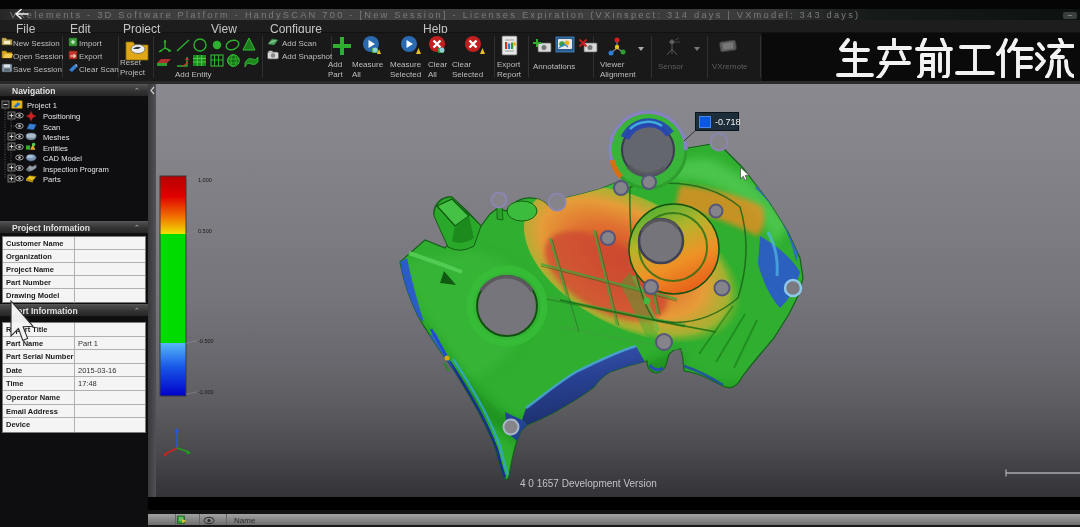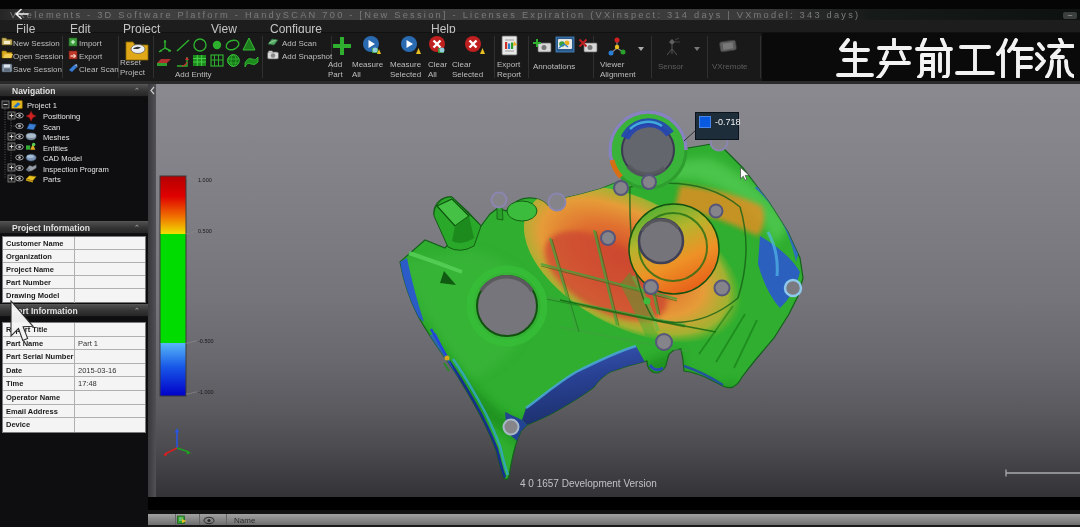--- a/index.html
+++ b/index.html
@@ -62,21 +62,21 @@
   <div class="abs" id="minbtn">–</div>
   <svg class="abs" id="backarrow" width="14" height="12" viewBox="0 0 14 12">
     <path d="M1 6 H13 M1 6 L6 1.5 M1 6 L6 10.5" stroke="#f2f2f2" stroke-width="1.6" fill="none" stroke-linecap="round"></path>
   </svg>
   <div class="abs" id="menubar"></div>
   <div class="menu" style="left:16px;">File</div>
   <div class="menu" style="left:70px;">Edit</div>
   <div class="menu" style="left:123px;">Project</div>
   <div class="menu" style="left:211px;">View</div>
   <div class="menu" style="left:270px;">Configure</div>
-  <div class="menu" style="left:386px;padding-left:45px;">Help</div>
+  <div class="menu" style="left:378px;padding-left:45px;">Help</div>
 
   <div class="abs" id="toolbar"></div>
   <div class="abs" id="toolbarright"></div>
   <div class="abs" id="toolbarborder"></div>
 
   <div class="tsep" style="left:62px;"></div>
   <div class="tsep" style="left:118px;"></div>
   <div class="tsep" style="left:153px;"></div>
   <div class="tsep" style="left:262px;"></div>
   <div class="tsep" style="left:331px;"></div>
@@ -664,21 +664,21 @@
     <g stroke-width="1.6" fill="none">
       <path d="M17 22 L17 5" stroke="#2a55e0"></path>
       <path d="M17 22 L5 28" stroke="#d42020"></path>
       <path d="M17 22 L29 26" stroke="#20a020"></path>
     </g>
     <path d="M17 2 l-2.4 4.5 h4.8 Z" fill="#2a55e0"></path>
     <path d="M3 29 l5 -3.2 -2 4.4 Z" fill="#d42020"></path>
     <path d="M31 27 l-5 -2.8 1 4.4 Z" fill="#20a020"></path>
   </svg>
 
-  <div class="abs" style="left:695px; top:112px; width:44px; height:28px; background:#1e2d3a; border:1px solid #0a131c;">
+  <div class="abs" style="left:695px; top:112px; width:44px; height:19px; background:#1e2d3a; border:1px solid #0a131c;">
     <div class="abs" style="left:3px; top:3px; width:12px; height:12px; background:#0a5ae0; border:1px solid #4a86e8;"></div>
     <div class="abs" style="left:19px; top:4px; font-size:9px; color:#f0f0f0;">-0.718</div>
   </div>
 
   <svg class="abs" style="left:739px; top:167px;" width="12" height="15" viewBox="0 0 12 15">
     <path d="M1.5 0.5 L1.5 11.8 L4.3 9.2 L6 13.2 L7.9 12.4 L6.2 8.4 L10 8.2 Z" fill="#fff" stroke="#444" stroke-width="0.7"></path>
   </svg>
 
   <svg class="abs" style="left:1004px; top:467px;" width="76" height="12" viewBox="0 0 76 12">
     <path d="M2 6 H76 M2 2.5 V9.5" stroke="#a8aaae" stroke-width="1.3" fill="none"></path>

